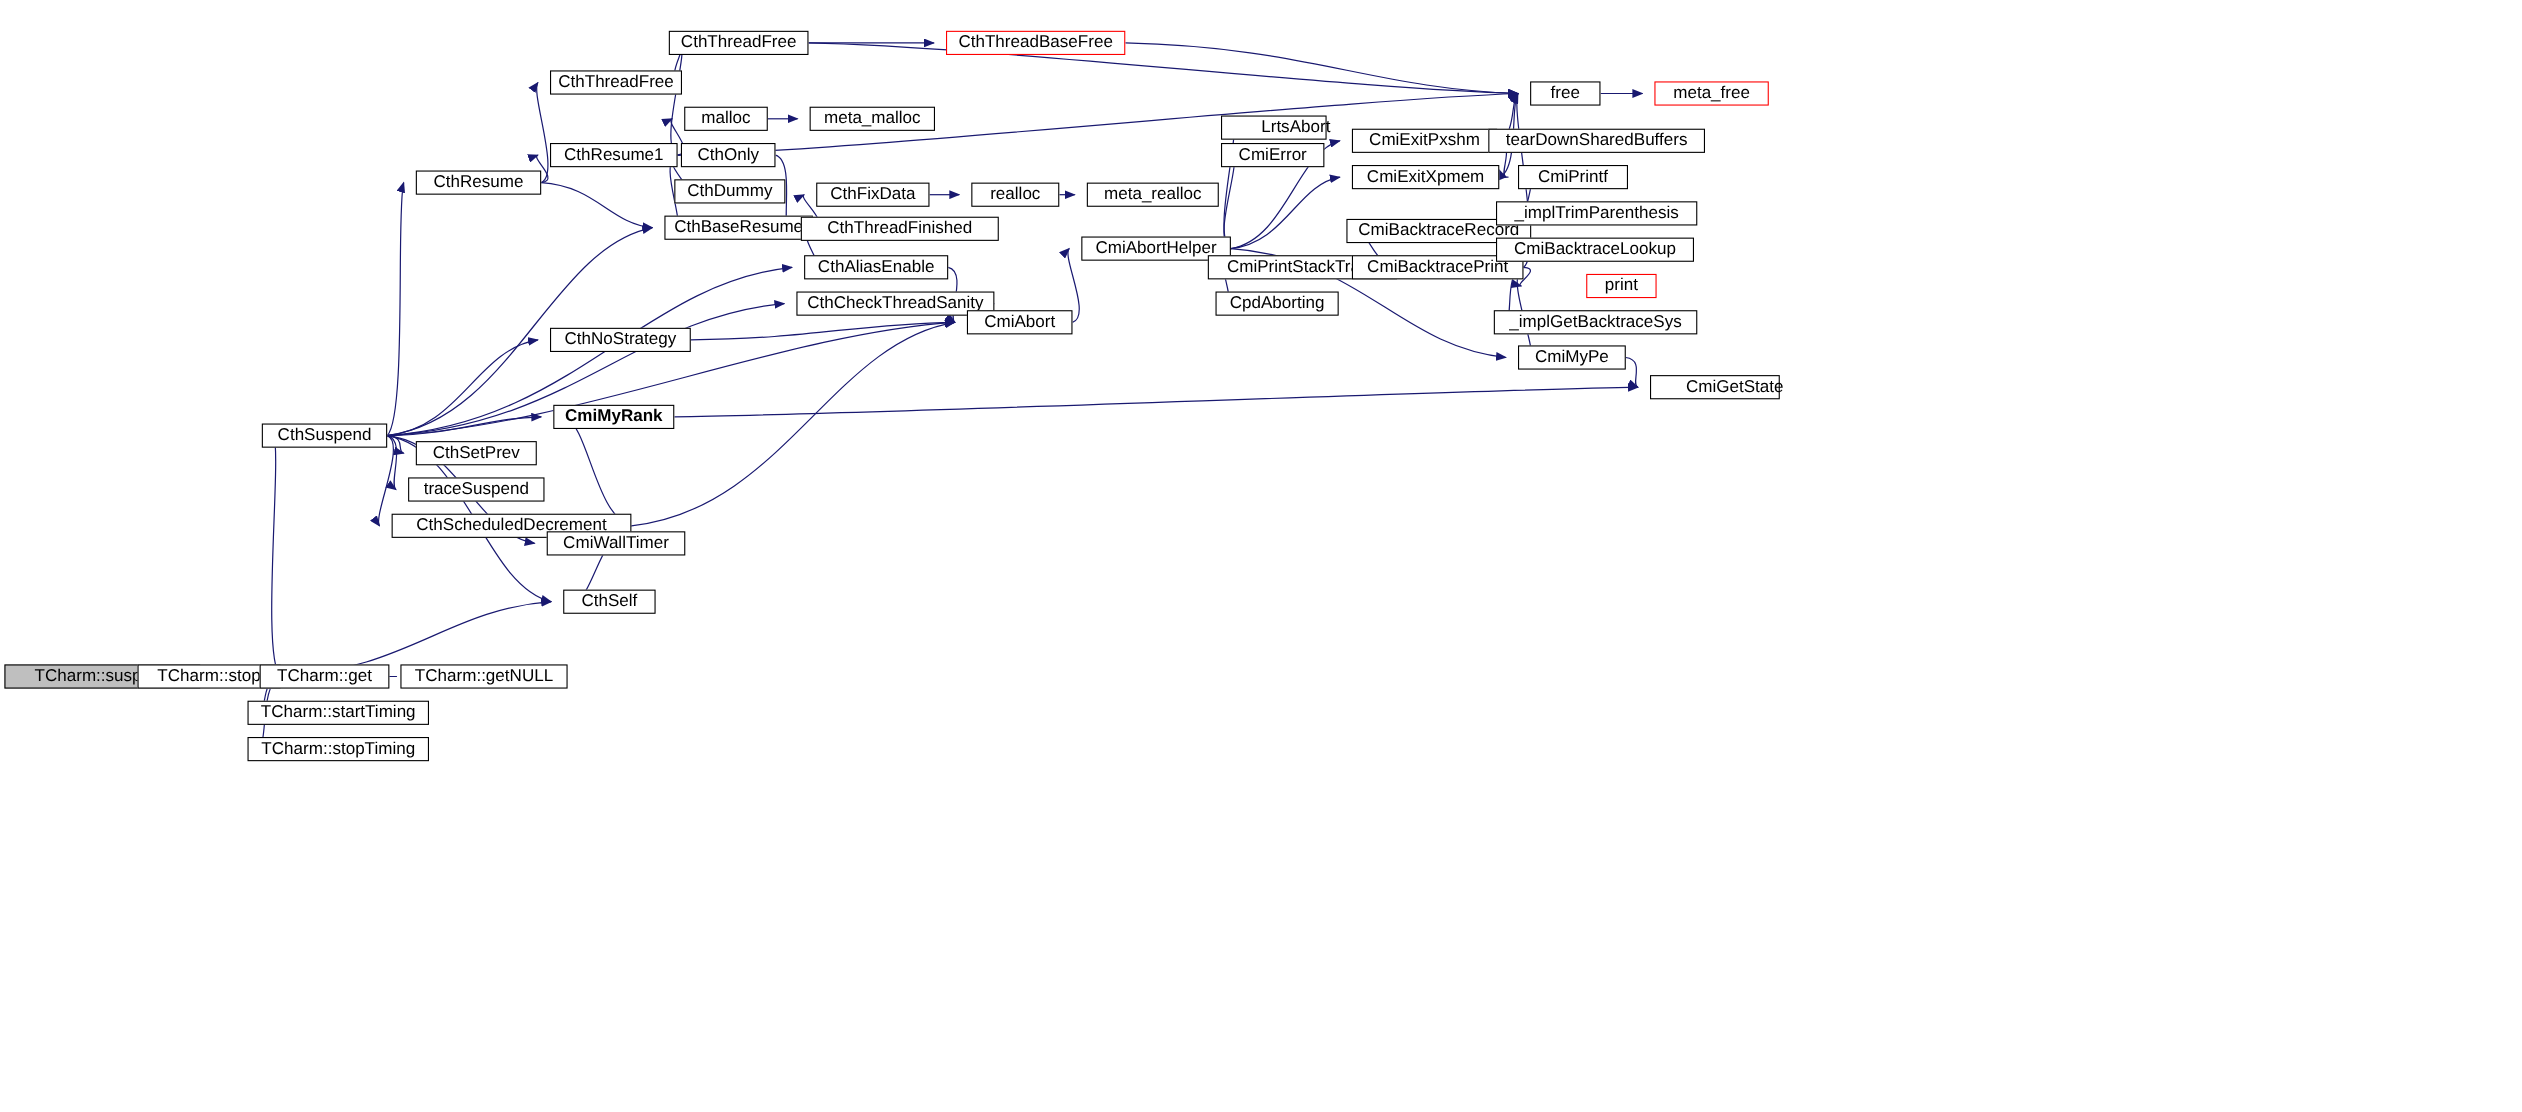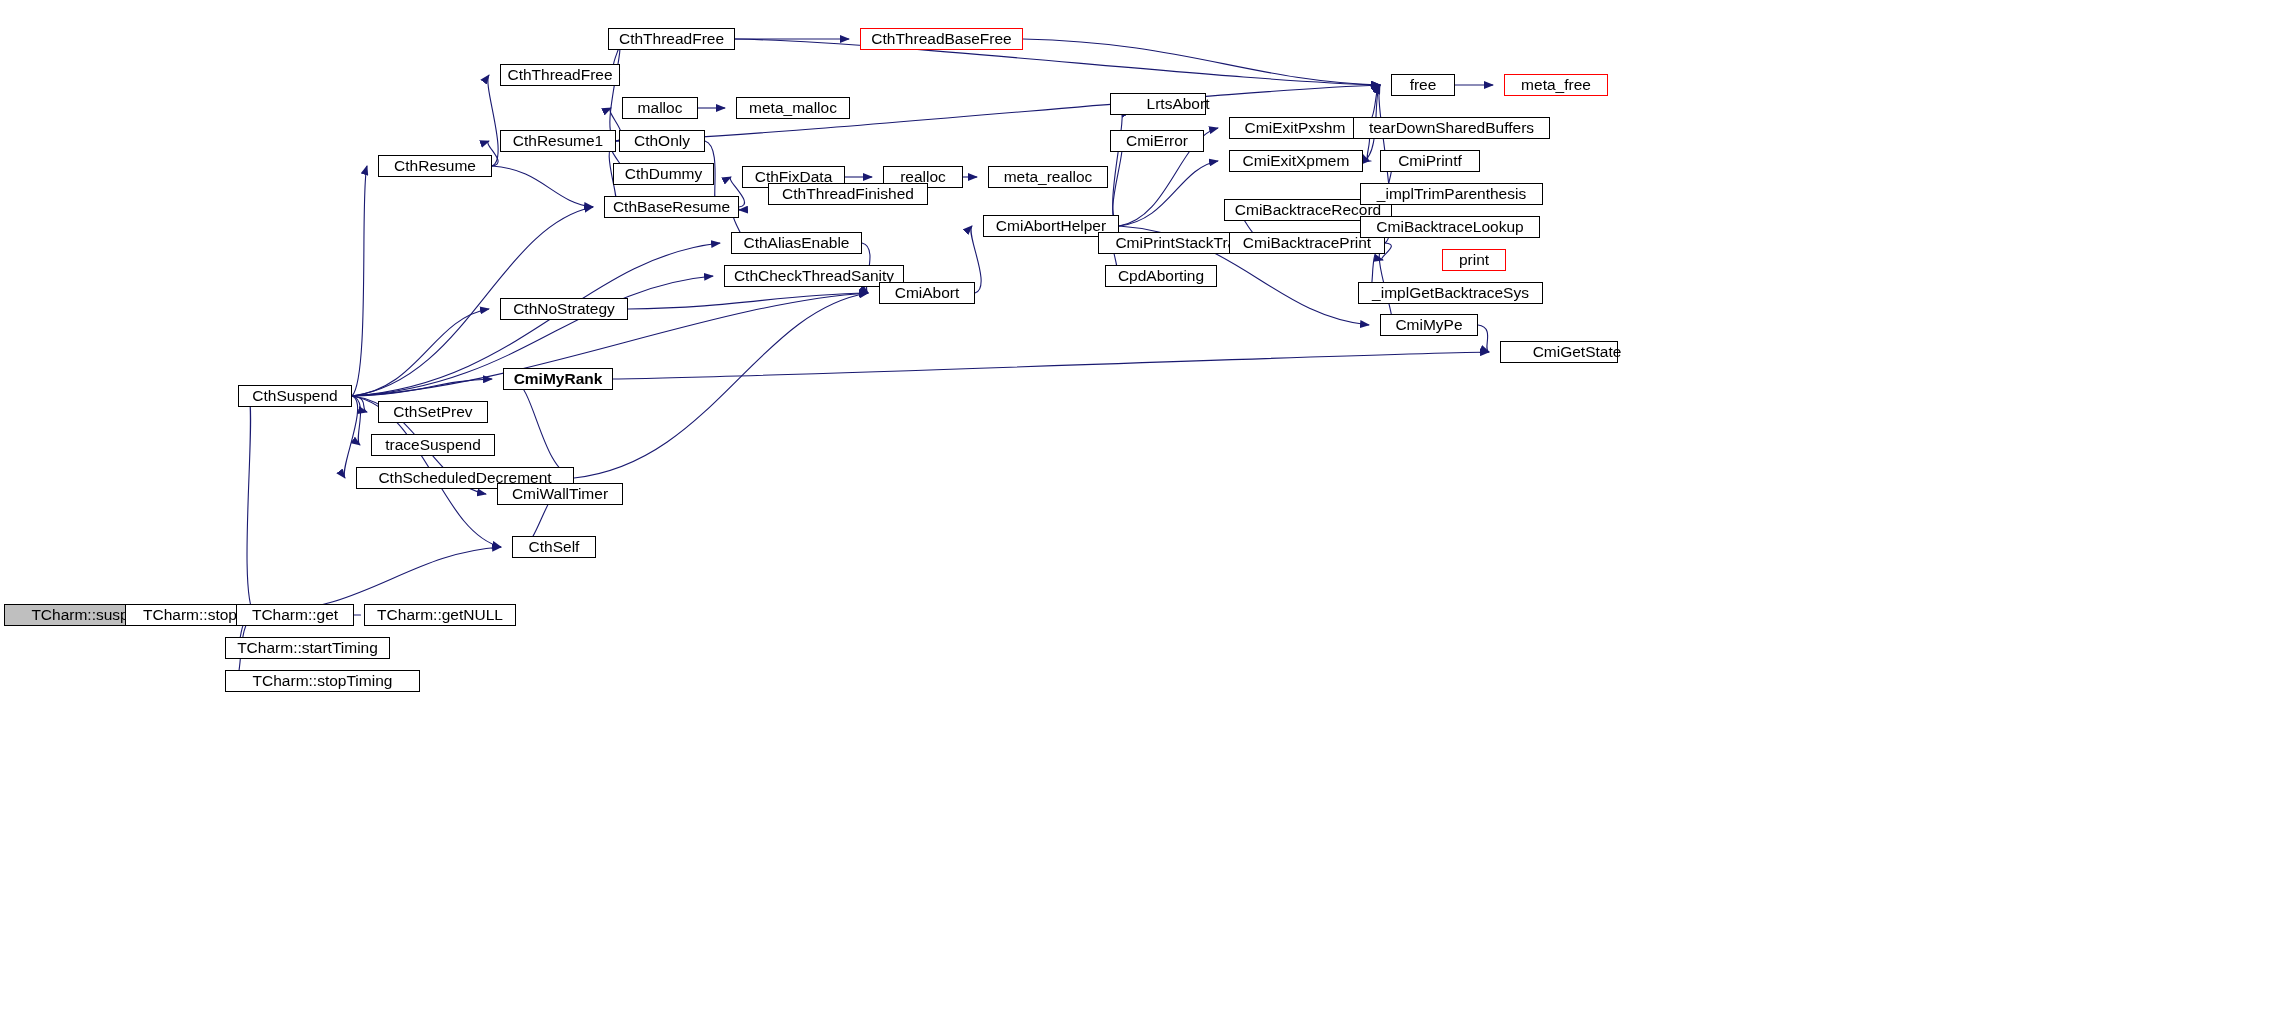--- a/index.html
+++ b/index.html
@@ -119,48 +119,48 @@
         <path d="M 1478 325 C 1496 327.16, 1482 349.3, 1489 352" fill="none" stroke="#191970" stroke-width="1.1" marker-end="url(#arrow)"></path>
         <path d="M 613 379 C 783 376.84, 1330 354.7, 1489 352" fill="none" stroke="#191970" stroke-width="1.1" marker-end="url(#arrow)"></path>
       </g>
   </svg>
   <div id="node-layer">
       <div class="node cur" style="left: 4px; top: 604px; width: 178px; height: 22px;">TCharm::suspend</div>
       <div class="node" style="left: 125px; top: 604px; width: 130px; height: 22px;">TCharm::stop</div>
       <div class="node" style="left: 236px; top: 604px; width: 118px; height: 22px;">TCharm::get</div>
       <div class="node" style="left: 364px; top: 604px; width: 152px; height: 22px;">TCharm::getNULL</div>
       <div class="node" style="left: 225px; top: 637px; width: 165px; height: 22px;">TCharm::startTiming</div>
-      <div class="node" style="left: 225px; top: 670px; width: 195px; height: 22px;">TCharm::stopTiming</div>
+      <div class="node" style="left: 225px; top: 670px; width: 165px; height: 22px;">TCharm::stopTiming</div>
       <div class="node" style="left: 238px; top: 385px; width: 114px; height: 22px;">CthSuspend</div>
       <div class="node" style="left: 378px; top: 401px; width: 110px; height: 22px;">CthSetPrev</div>
       <div class="node" style="left: 371px; top: 434px; width: 124px; height: 22px;">traceSuspend</div>
       <div class="node" style="left: 356px; top: 467px; width: 218px; height: 22px;">CthScheduledDecrement</div>
       <div class="node" style="left: 503px; top: 368px; width: 110px; height: 22px; font-weight: bold;">CmiMyRank</div>
       <div class="node" style="left: 497px; top: 483px; width: 126px; height: 22px;">CmiWallTimer</div>
       <div class="node" style="left: 512px; top: 536px; width: 84px; height: 22px;">CthSelf</div>
       <div class="node" style="left: 378px; top: 155px; width: 114px; height: 22px;">CthResume</div>
       <div class="node" style="left: 500px; top: 130px; width: 116px; height: 22px;">CthResume1</div>
       <div class="node" style="left: 500px; top: 64px; width: 120px; height: 22px;">CthThreadFree</div>
       <div class="node" style="left: 608px; top: 28px; width: 127px; height: 22px;">CthThreadFree</div>
       <div class="node red" style="left: 860px; top: 28px; width: 163px; height: 22px;">CthThreadBaseFree</div>
       <div class="node" style="left: 622px; top: 97px; width: 76px; height: 22px;">malloc</div>
       <div class="node" style="left: 736px; top: 97px; width: 114px; height: 22px;">meta_malloc</div>
       <div class="node" style="left: 619px; top: 130px; width: 86px; height: 22px;">CthOnly</div>
       <div class="node" style="left: 613px; top: 163px; width: 101px; height: 22px;">CthDummy</div>
       <div class="node" style="left: 604px; top: 196px; width: 135px; height: 22px;">CthBaseResume</div>
       <div class="node" style="left: 742px; top: 166px; width: 103px; height: 22px;">CthFixData</div>
       <div class="node" style="left: 883px; top: 166px; width: 80px; height: 22px;">realloc</div>
       <div class="node" style="left: 988px; top: 166px; width: 120px; height: 22px;">meta_realloc</div>
-      <div class="node" style="left: 728px; top: 183px; width: 160px; height: 22px; margin-left: 40px;">CthThreadFinished</div>
+      <div class="node" style="left: 728px; top: 197px; width: 180px; height: 22px;">CthThreadFinished</div>
       <div class="node" style="left: 731px; top: 232px; width: 131px; height: 22px;">CthAliasEnable</div>
       <div class="node" style="left: 724px; top: 265px; width: 180px; height: 22px;">CthCheckThreadSanity</div>
       <div class="node" style="left: 500px; top: 298px; width: 128px; height: 22px;">CthNoStrategy</div>
       <div class="node" style="left: 879px; top: 282px; width: 96px; height: 22px;">CmiAbort</div>
       <div class="node" style="left: 983px; top: 215px; width: 136px; height: 22px;">CmiAbortHelper</div>
-      <div class="node" style="left: 1110px; top: 93px; width: 96px; height: 22px; padding-left: 40px;">LrtsAbort</div>
+      <div class="node" style="left: 1110px; top: 105px; width: 96px; height: 22px; padding-left: 40px;">LrtsAbort</div>
       <div class="node" style="left: 1110px; top: 130px; width: 94px; height: 22px;">CmiError</div>
       <div class="node" style="left: 1098px; top: 232px; width: 172px; height: 22px;">CmiPrintStackTrace</div>
       <div class="node" style="left: 1105px; top: 265px; width: 112px; height: 22px;">CpdAborting</div>
       <div class="node" style="left: 1229px; top: 117px; width: 132px; height: 22px;">CmiExitPxshm</div>
       <div class="node" style="left: 1229px; top: 150px; width: 134px; height: 22px;">CmiExitXpmem</div>
       <div class="node" style="left: 1224px; top: 199px; width: 168px; height: 22px;">CmiBacktraceRecord</div>
       <div class="node" style="left: 1229px; top: 232px; width: 156px; height: 22px;">CmiBacktracePrint</div>
       <div class="node" style="left: 1391px; top: 74px; width: 64px; height: 22px;">free</div>
       <div class="node red" style="left: 1504px; top: 74px; width: 104px; height: 22px;">meta_free</div>
       <div class="node" style="left: 1353px; top: 117px; width: 197px; height: 22px;">tearDownSharedBuffers</div>

